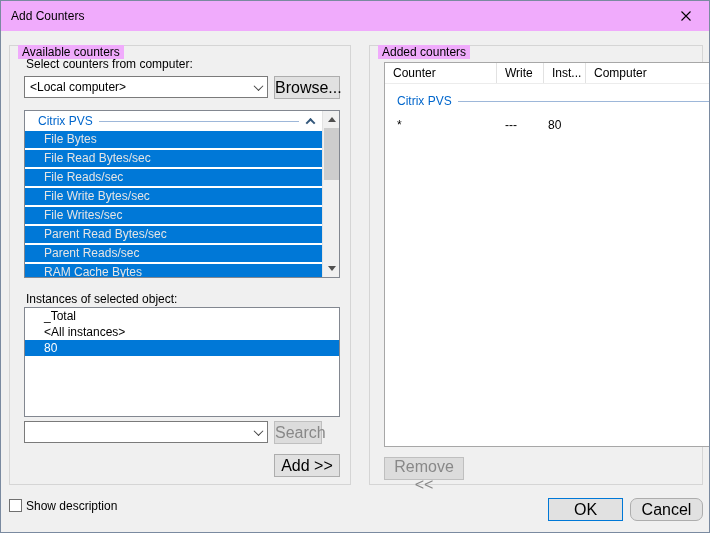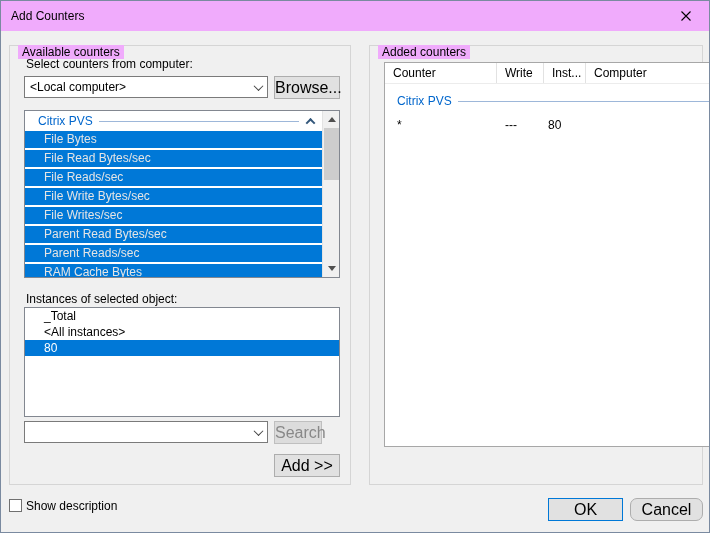--- a/index.html
+++ b/index.html
@@ -219,20 +219,21 @@
         <span class="chev-up"></span>
       </div>
       <div class="t-row">
         <span class="t-cell-counter">*</span>
         <span class="t-cell-parent">---</span>
         <span class="t-cell-inst">80</span>
         <span class="t-cell-computer"></span>
       </div>
     </div>
 
+    <button class="btn disabled" style="left:14px; top:411px; width:80px; height:23px;">Remove &lt;&lt;</button>
   </div>
 
   <span class="checkbox"></span>
   <span class="static-label" style="left:25px; top:498px;">Show description</span>
 
   <button class="btn default" style="left:547px; top:497px; width:75px; height:23px;">OK</button>
   <button class="btn" style="left:629px; top:497px; width:73px; height:23px;border-radius:7px;">Cancel</button>
 
 </div>
 

